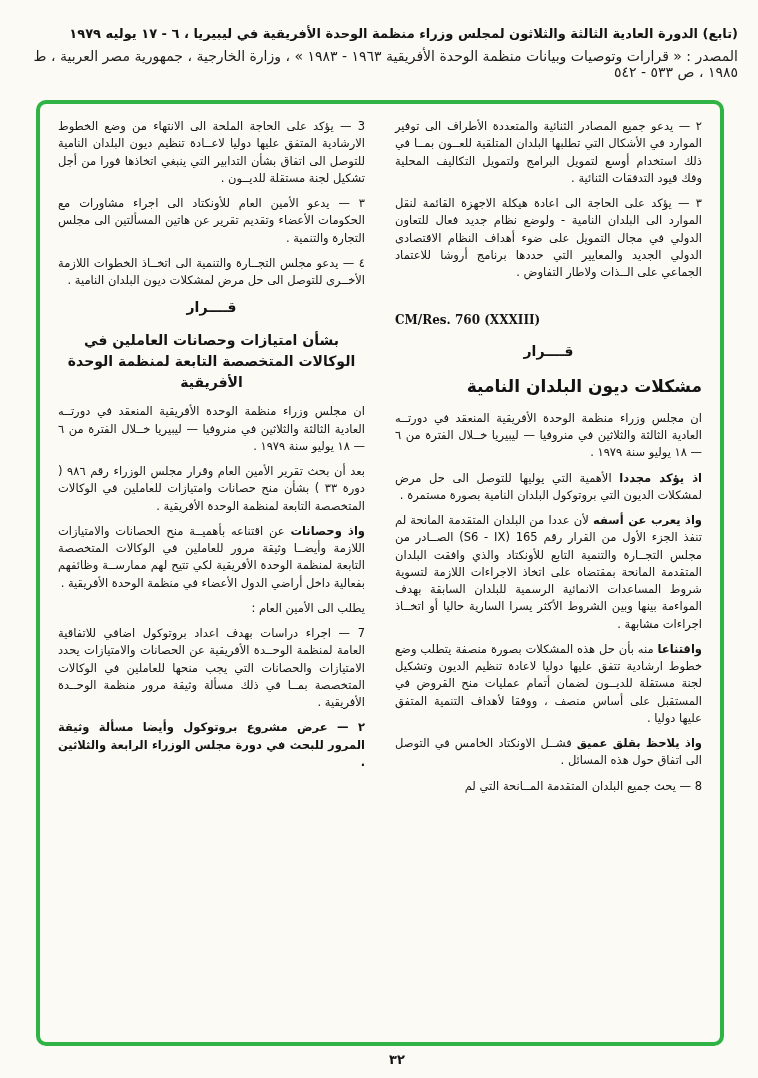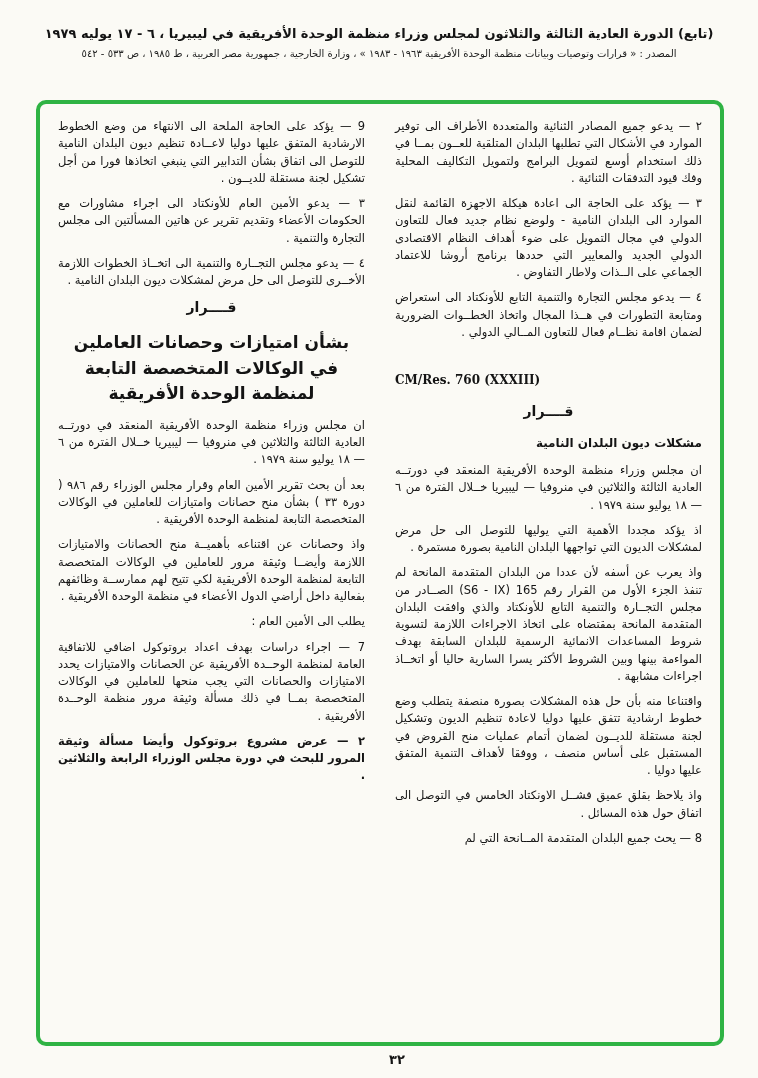--- a/index.html
+++ b/index.html
@@ -4,23 +4,23 @@
 <style>
   * { margin:0; padding:0; box-sizing:border-box; }
   html,body { width:758px; height:1078px; }
   body {
     position:relative;
     background:#fbfaf5;
     color:#141414;
     font-family:"DejaVu Sans", sans-serif;
     overflow:hidden;
   }
-  .doc-header { direction:rtl; text-align:center; padding:26px 20px 0 20px; }
+  .doc-header { direction:rtl; padding:26px 20px 0 20px; }
   .doc-header .h1 { font-weight:bold; font-size:13px; letter-spacing:0; }
-  .doc-header .h2 { font-size:10px; margin-top:7px; color:#1c1c1c; }
+  .doc-header .h2 { font-size:14px; margin-top:7px; color:#1c1c1c; }
   .frame {
     position:absolute;
     left:36px; top:100px;
     width:688px; height:946px;
     border:4px solid #2fb344;
     border-radius:10px;
     padding:14px 18px;
     overflow:hidden;
     background:transparent;
   }
@@ -31,45 +31,45 @@
     height:100%;
   }
   .col {
     flex:1 1 0;
     direction:rtl;
     text-align:justify;
     font-size:11.5px;
     line-height:1.5;
   }
   .para { margin-bottom:8px; }
-  .para .lead { font-weight:normal; }
+  .para .lead { font-weight:bold; }
   .bold { font-weight:bold; }
   .res {
     direction:ltr;
     text-align:left;
     font-family:"DejaVu Serif", serif;
     font-weight:bold;
     font-size:12px;
     margin:30px 0 12px 0;
   }
   .qarar {
     text-align:center;
     font-weight:bold;
     font-size:14px;
     margin:6px 0 12px 0;
   }
   .subhead {
     font-weight:bold;
-    font-size:12px;
+    font-size:17px;
     text-align:right;
     margin-bottom:10px;
   }
   .title {
     font-weight:bold;
-    font-size:17px;
+    font-size:14px;
     text-align:center;
     margin:0 6px 10px 6px;
   }
   .page-footer {
     position:absolute;
     left:0; right:0;
     top:1052px;
     text-align:center;
     margin-left:36px;
   }
@@ -84,34 +84,33 @@
     <div class="h1">(تابع) الدورة العادية الثالثة والثلاثون لمجلس وزراء منظمة الوحدة الأفريقية في ليبيريا ، ٦ - ١٧ يوليه ١٩٧٩</div>
     <div class="h2">المصدر : « قرارات وتوصيات وبيانات منظمة الوحدة الأفريقية ١٩٦٣ - ١٩٨٣ » ، وزارة الخارجية ، جمهورية مصر العربية ، ط ١٩٨٥ ، ص ٥٣٣ - ٥٤٢</div>
   </header>
 
   <div class="frame" style="border-color: rgb(47, 179, 68);">
     <div class="columns">
 
       <section class="col">
         <p class="para">٢ — يدعو جميع المصادر الثنائية والمتعددة الأطراف الى توفير الموارد في الأشكال التي تطلبها البلدان المتلقية للعــون بمــا في ذلك استخدام أوسع لتمويل البرامج ولتمويل التكاليف المحلية وفك قيود التدفقات الثنائية .</p>
         <p class="para">٣ — يؤكد على الحاجة الى اعادة هيكلة الاجهزة القائمة لنقل الموارد الى البلدان النامية - ولوضع نظام جديد فعال للتعاون الدولي في مجال التمويل على ضوء أهداف النظام الاقتصادى الدولي الجديد والمعايير التي حددها برنامج أروشا للاعتماد الجماعي على الــذات ولاطار التفاوض .</p>
-        <p class="para">٤ — يدعو مجلس التجارة والتنمية التابع للأونكتاد الى استعراض ومتابعة التطورات في هــذا المجال واتخاذ الخطــوات الضرورية لضمان اقامة نظــام فعال للتعاون المــالي الدولي .</p>
         <p class="res">CM/Res. 760 (XXXIII)</p>
         <p class="qarar">قــــرار</p>
         <p class="subhead">مشكلات ديون البلدان النامية</p>
         <p class="para">ان مجلس وزراء منظمة الوحدة الأفريقية المنعقد في دورتــه العادية الثالثة والثلاثين في منروفيا — ليبيريا خــلال الفترة من ٦ — ١٨ يوليو سنة ١٩٧٩ .</p>
-        <p class="para"><strong class="lead">اذ يؤكد مجددا</strong><span> الأهمية التي يوليها للتوصل الى حل مرض لمشكلات الديون التي تواجهها البلدان النامية بصورة مستمرة .</span></p>
+        <p class="para"><strong class="lead">اذ يؤكد مجددا</strong><span> الأهمية التي يوليها للتوصل الى حل مرض لمشكلات الديون التي بروتوكول البلدان النامية بصورة مستمرة .</span></p>
         <p class="para"><strong class="lead">واذ يعرب عن أسفه</strong><span> لأن عددا من البلدان المتقدمة المانحة لم تنفذ الجزء الأول من القرار رقم 165 (S6 - IX) الصــادر من مجلس التجــارة والتنمية التابع للأونكتاد والذي وافقت البلدان المتقدمة المانحة بمقتضاه على اتخاذ الاجراءات اللازمة لتسوية شروط المساعدات الانمائية الرسمية للبلدان السابقة بهدف المواءمة بينها وبين الشروط الأكثر يسرا السارية حاليا أو اتخــاذ اجراءات مشابهة .</span></p>
         <p class="para"><strong class="lead">واقتناعا</strong><span> منه بأن حل هذه المشكلات بصورة منصفة يتطلب وضع خطوط ارشادية تتفق عليها دوليا لاعادة تنظيم الديون وتشكيل لجنة مستقلة للديــون لضمان أتمام عمليات منح القروض في المستقبل على أساس منصف ، ووفقا لأهداف التنمية المتفق عليها دوليا .</span></p>
         <p class="para"><strong class="lead">واذ يلاحظ بقلق عميق</strong><span> فشــل الاونكتاد الخامس في التوصل الى اتفاق حول هذه المسائل .</span></p>
         <p class="para">8 — يحث جميع البلدان المتقدمة المــانحة التي لم</p>
       </section>
 
       <section class="col">
-        <p class="para">9 — يؤكد على الحاجة الملحة الى الانتهاء من وضع الخطوط الارشادية المتفق عليها دوليا لاعــادة تنظيم ديون البلدان النامية للتوصل الى اتفاق بشأن التدابير التي ينبغي اتخاذها فورا من أجل تشكيل لجنة مستقلة للديــون .</p>
+        <p class="para">3 — يؤكد على الحاجة الملحة الى الانتهاء من وضع الخطوط الارشادية المتفق عليها دوليا لاعــادة تنظيم ديون البلدان النامية للتوصل الى اتفاق بشأن التدابير التي ينبغي اتخاذها فورا من أجل تشكيل لجنة مستقلة للديــون .</p>
         <p class="para">٣ — يدعو الأمين العام للأونكتاد الى اجراء مشاورات مع الحكومات الأعضاء وتقديم تقرير عن هاتين المسألتين الى مجلس التجارة والتنمية .</p>
         <p class="para">٤ — يدعو مجلس التجــارة والتنمية الى اتخــاذ الخطوات اللازمة الأخــرى للتوصل الى حل مرض لمشكلات ديون البلدان النامية .</p>
         <p class="qarar">قــــرار</p>
         <p class="title">بشأن امتيازات وحصانات العاملين في الوكالات المتخصصة التابعة لمنظمة الوحدة الأفريقية</p>
         <p class="para">ان مجلس وزراء منظمة الوحدة الأفريقية المنعقد في دورتــه العادية الثالثة والثلاثين في منروفيا — ليبيريا خــلال الفترة من ٦ — ١٨ يوليو سنة ١٩٧٩ .</p>
         <p class="para">بعد أن بحث تقرير الأمين العام وقرار مجلس الوزراء رقم ٩٨٦ ( دورة ٣٣ ) بشأن منح حصانات وامتيازات للعاملين في الوكالات المتخصصة التابعة لمنظمة الوحدة الأفريقية .</p>
         <p class="para"><strong class="lead">واذ وحصانات</strong><span> عن اقتناعه بأهميــة منح الحصانات والامتيازات اللازمة وأيضــا وثيقة مرور للعاملين في الوكالات المتخصصة التابعة لمنظمة الوحدة الأفريقية لكي تتيح لهم ممارســة وظائفهم بفعالية داخل أراضي الدول الأعضاء في منظمة الوحدة الأفريقية .</span></p>
         <p class="para">يطلب الى الأمين العام :</p>
         <p class="para">7 — اجراء دراسات بهدف اعداد بروتوكول اضافي للاتفاقية العامة لمنظمة الوحــدة الأفريقية عن الحصانات والامتيازات يحدد الامتيازات والحصانات التي يجب منحها للعاملين في الوكالات المتخصصة بمــا في ذلك مسألة وثيقة مرور منظمة الوحــدة الأفريقية .</p>
         <p class="para bold">٢ — عرض مشروع بروتوكول وأيضا مسألة وثيقة المرور للبحث في دورة مجلس الوزراء الرابعة والثلاثين .</p>

